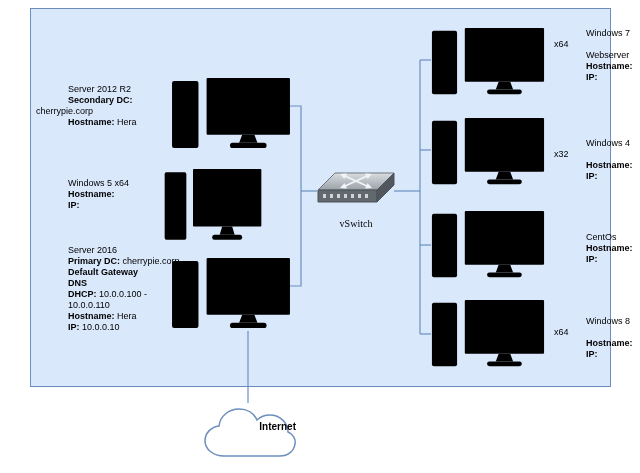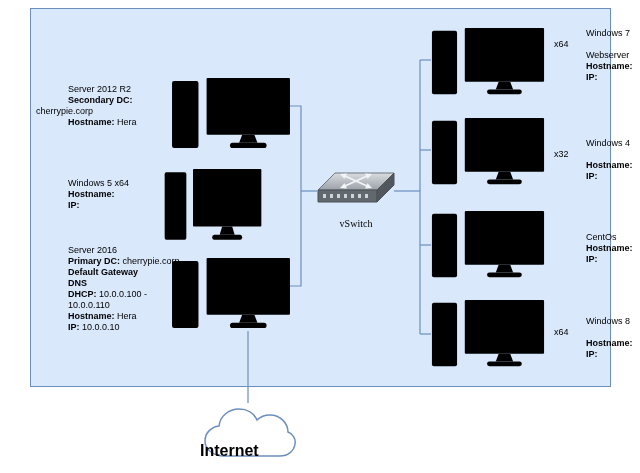--- a/index.html
+++ b/index.html
@@ -21,22 +21,22 @@
   .label .ln b { font-weight:bold;padding-left:32px; }
 
   .switch-icon { position:absolute; left:317px; top:170px; }
   .switch-label {
     position:absolute; left:312px; top:218px; width:88px;
     text-align:center; font-size:10px;font-family:Liberation Serif, serif;
   }
   .cloud-wrap { position:absolute; left:200px; top:402px; width:96px; height:62px; }
   .cloud-wrap svg { position:absolute; left:0; top:0; }
   .cloud-label {
-    position:absolute; left:0; top:40px; width:96px;
-    text-align:left; font-size:16px; font-weight:bold;
+    position:absolute; left:0; top:19px; width:96px;
+    text-align:right; font-size:10px; font-weight:bold;
   }
 </style>
 </head>
 <body>
 
 <svg width="0" height="0" style="position:absolute" aria-hidden="true">
   <defs>
     <linearGradient id="swTop" x1="0" y1="0" x2="0" y2="1">
       <stop offset="0" stop-color="#d9dde1"></stop>
       <stop offset="1" stop-color="#9aa1a8"></stop>

